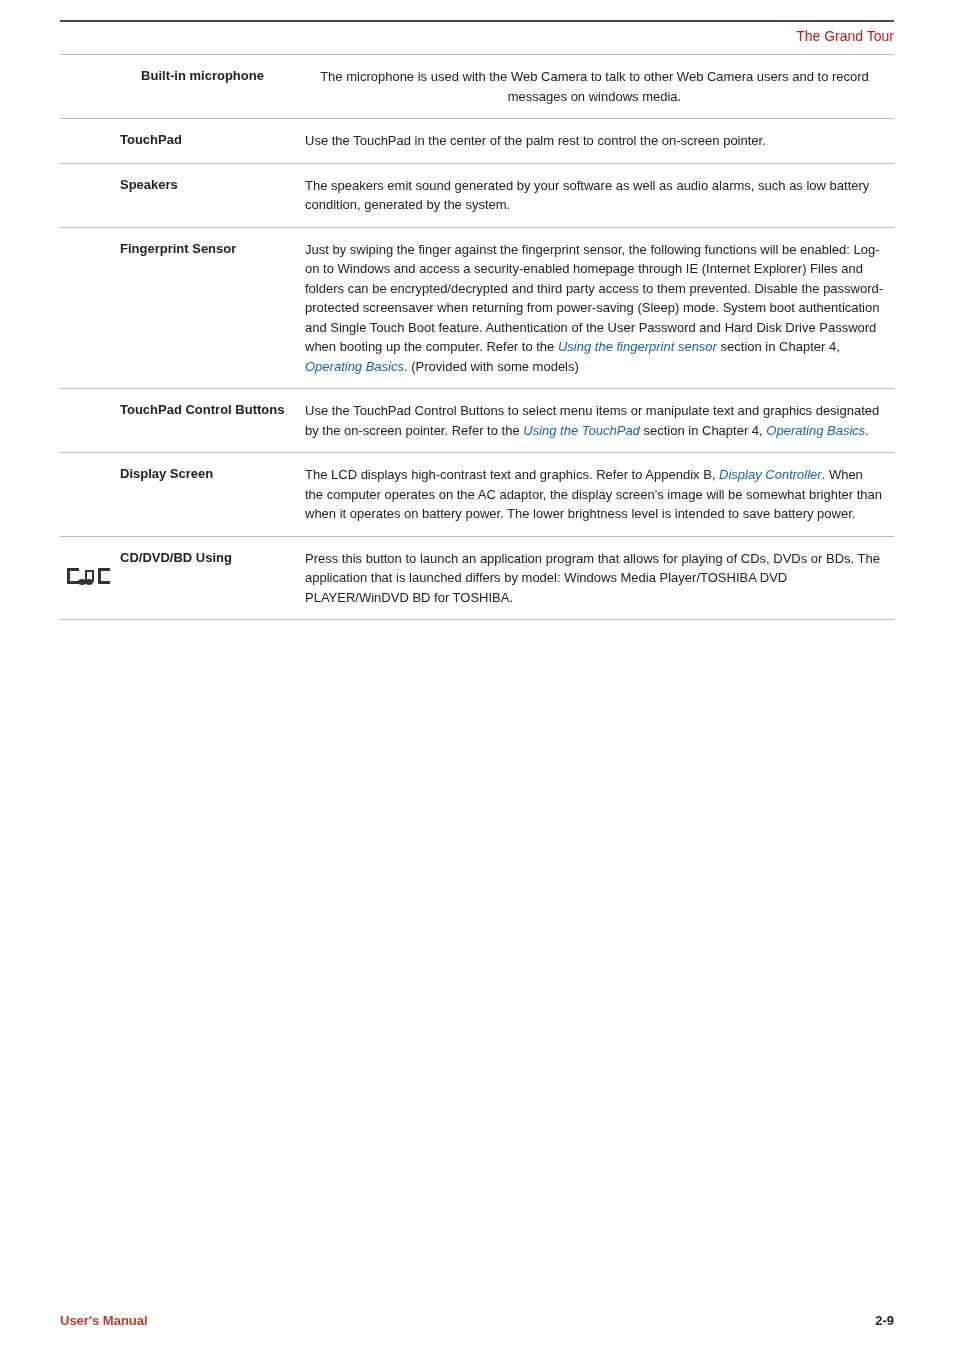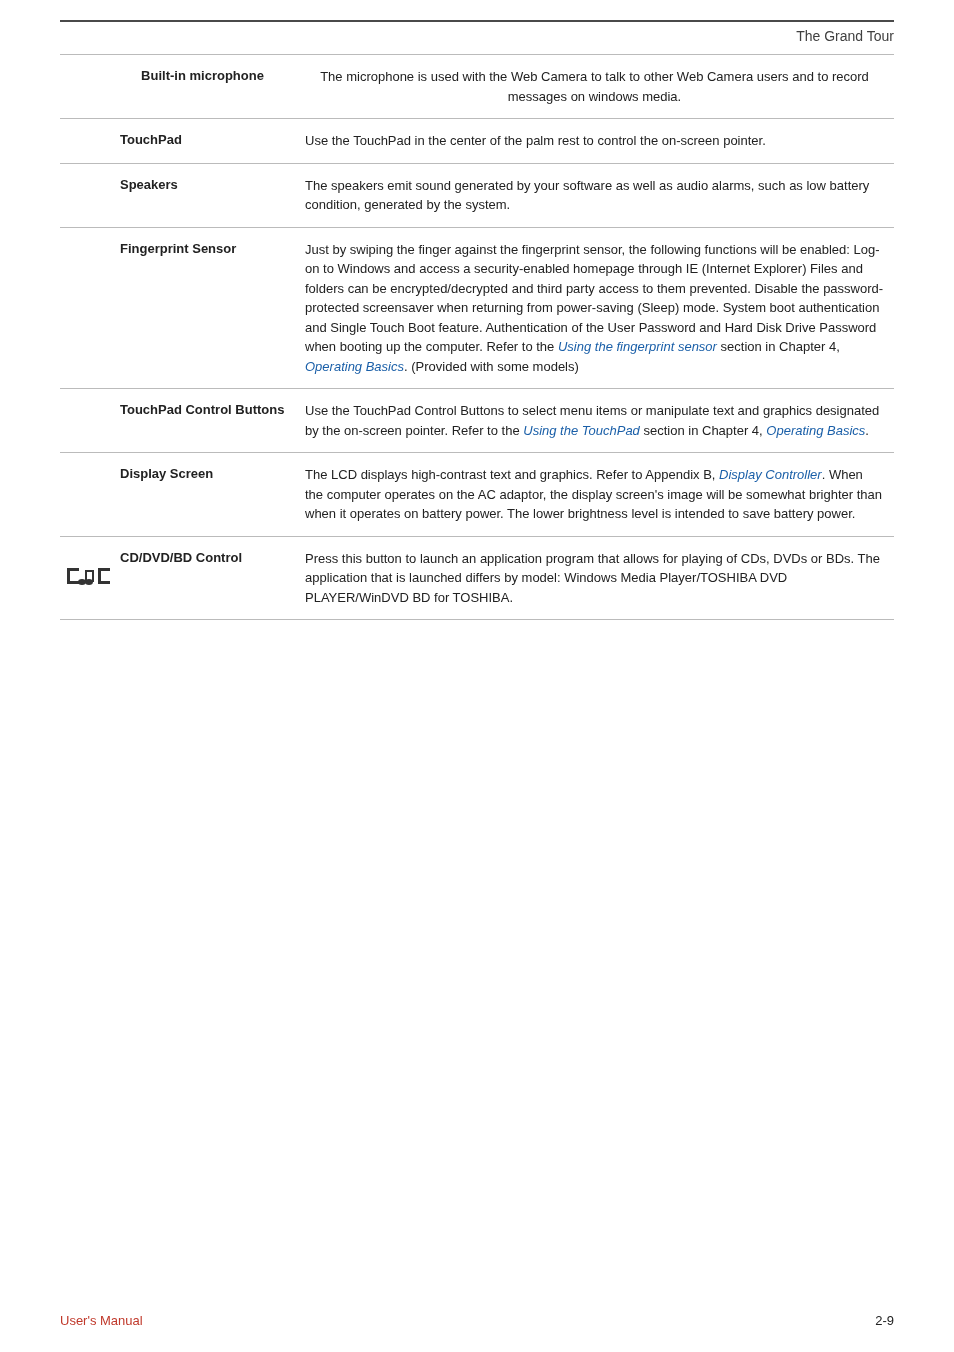--- a/index.html
+++ b/index.html
@@ -26,21 +26,21 @@
       margin-bottom: 6px;
     }
 
     .header-row {
       display: flex;
       justify-content: flex-end;
       margin-bottom: 10px;
     }
 
     .header-title {
-      color: #404040;
+      color: #b91c1c;
       font-size: 14px;
       font-weight: normal;
     }
 
     .content-table {
       width: 100%;
       border-collapse: collapse;
     }
 
     .content-table tr {
@@ -85,20 +85,21 @@
 
     .footer-row {
       display: flex;
       justify-content: space-between;
       align-items: center;
       padding: 0 0;
       position: absolute;
       bottom: 24px;
       left: 60px;
       right: 60px;
+      font-weight: bold;
     }
 
     .footer-left {
       color: #c0392b;
       font-size: 13px;
     }
 
     .footer-right {
       font-size: 13px;
       color: #222;
@@ -238,21 +239,21 @@
               <ellipse cx="22" cy="20" rx="4" ry="3" fill="#333"></ellipse>
               <rect x="25" y="8" width="2" height="12" fill="#333"></rect>
 
               <rect x="31" y="6" width="3" height="16" fill="#333"></rect>
               <rect x="31" y="6" width="12" height="3" fill="#333"></rect>
               <rect x="31" y="19" width="12" height="3" fill="#333"></rect>
             </svg>
           </div>
         </td>
         <td class="col-term">
-          <span>CD/DVD/BD Control</span>
+          <span>CD/DVD/BD Using</span>
         </td>
         <td class="col-desc">
           <span>Press this button to launch an application program that allows for playing of CDs, DVDs or BDs. The application that is launched differs by model: Windows Media Player/TOSHIBA DVD PLAYER/WinDVD BD for TOSHIBA.</span>
         </td>
       </tr>
 
     </tbody>
   </table>
 
   <div class="footer-row">

